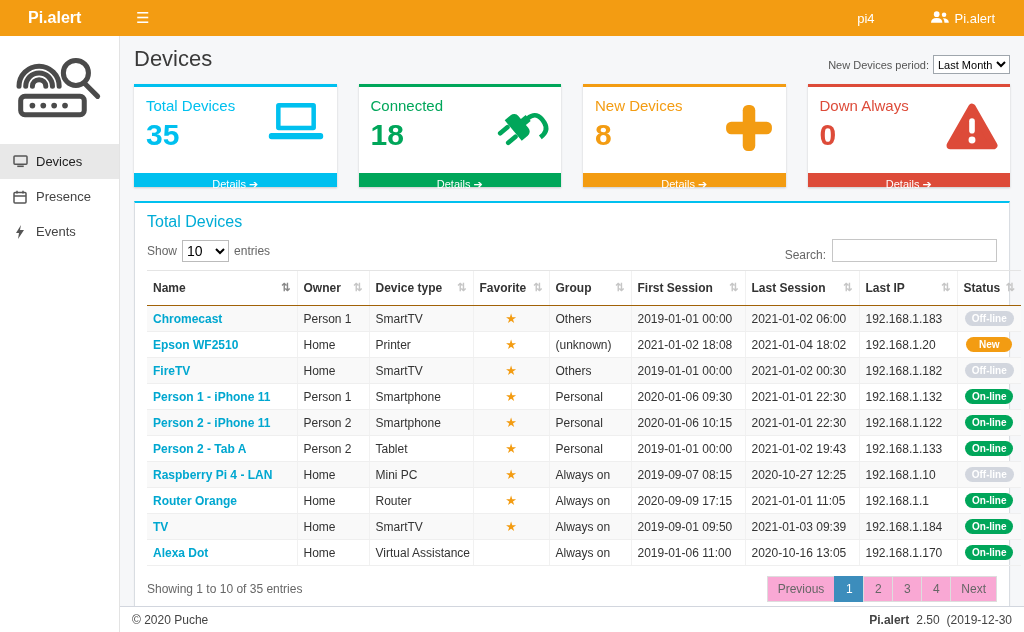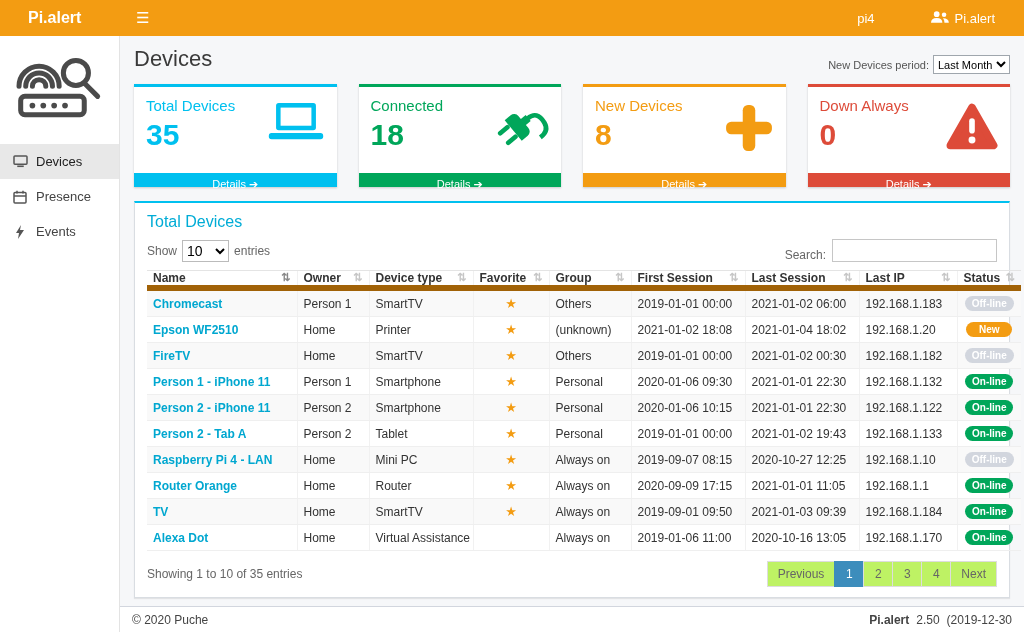--- a/index.html
+++ b/index.html
@@ -63,39 +63,39 @@
   .panel { margin-top:14px; background:#fff; border:1px solid #d9dde2; border-top:2px solid #00c0ef;
            box-shadow:0 1px 1px rgba(0,0,0,0.08); padding:8px 12px 10px 12px; }
   .panel-title { color:#00acd6; font-size:16px; margin:2px 0 8px 0; }
   .table-controls { display:flex; align-items:center; font-size:12px; color:#666; margin-bottom:8px; }
   .show-ctl { display:flex; align-items:center; gap:5px; }
   .show-ctl select { font-size:14px; height:22px; width:47px; border:1px solid #bbb; background:#fff; }
   .search-ctl { margin-left:auto; display:flex; align-items:flex-end; gap:6px; }
   .search-ctl input { width:165px; height:23px; border:1px solid #c6c6c6; padding:0 6px; font-size:12px; }
 
   table.devices { width:100%; border-collapse:collapse; font-size:12px; table-layout:fixed; }
-  table.devices th { text-align:left; padding:0 6px; border-bottom:6px solid #a16207; border-top:1px solid #e4e4e4;
+  table.devices th { text-align:left; padding:10px 6px; border-bottom:1px solid #a16207; border-top:1px solid #e4e4e4;
                      font-weight:bold; white-space:nowrap; cursor:pointer; overflow:hidden; }
   table.devices td { padding:5px 6px; border-bottom:1px solid #efefef; white-space:nowrap; overflow:hidden; }
   table.devices td + td, table.devices th + th { border-left:1px solid #f1f1f1; }
   table.devices tbody tr:nth-child(odd) { background:#f9f9f9; }
   .sort { float:right; color:#c6c6c6; font-size:11px; margin-left:4px; }
   .sort.on { color:#888; }
   .dev-link { color:#00a7d0; font-weight:bold; text-decoration:none; cursor:pointer; }
   .c-fav, .c-status { text-align:center; }
   .star { color:#f39c12; font-size:13px; }
   .badge { display:inline-block; min-width:46px; padding:2px 7px; border-radius:10px;
            font-size:10px; font-weight:bold; color:#fff; text-align:center; }
   .badge[data-status="offline"] { background:#d2d6de; }
   .badge[data-status="new"]     { background:#f39c12; }
   .badge[data-status="online"]  { background:#00a65a; }
 
   .table-footer { display:flex; align-items:center; margin-top:10px; font-size:12px; color:#666; }
   .pagination { margin-left:auto; display:flex; }
-  .page-btn { min-width:30px; padding:5px 10px; border:1px solid #ddd; background:#bef264; color:#666;
+  .page-btn { min-width:30px; padding:5px 10px; border:1px solid #ddd; background:#f9a8d4; color:#666;
               font-size:12px; text-align:center; cursor:pointer; margin-left:-1px; }
   .page-btn.active { background:#3c8dbc; border-color:#3c8dbc; color:#fff; }
 
   
   .footer { height:26px; flex:0 0 26px; background:#fff; border-top:1px solid #d2d6de;
             display:flex; align-items:center; padding:0 12px; font-size:12px; color:#444;gap:43px; }
   .footer-right { margin-left:auto; display:flex; gap:7px; white-space:nowrap; }
   .footer-app { font-weight:bold; }
 </style>
 </head>

